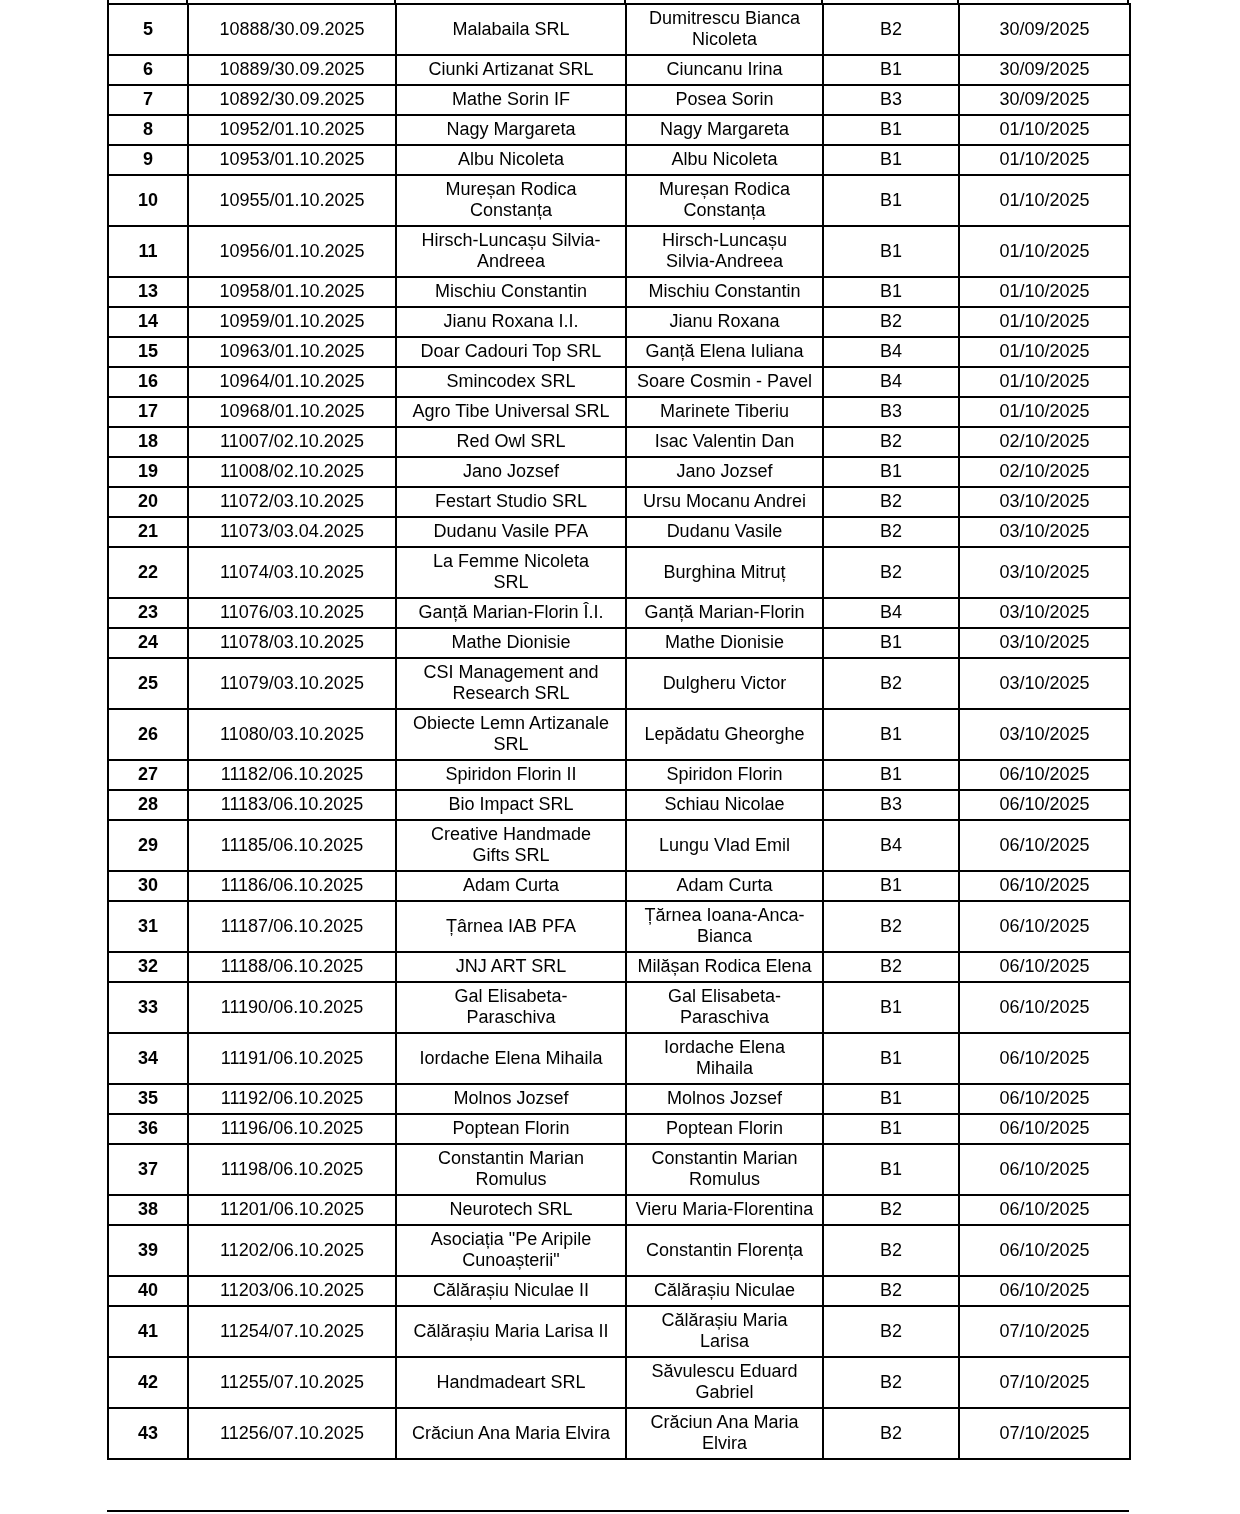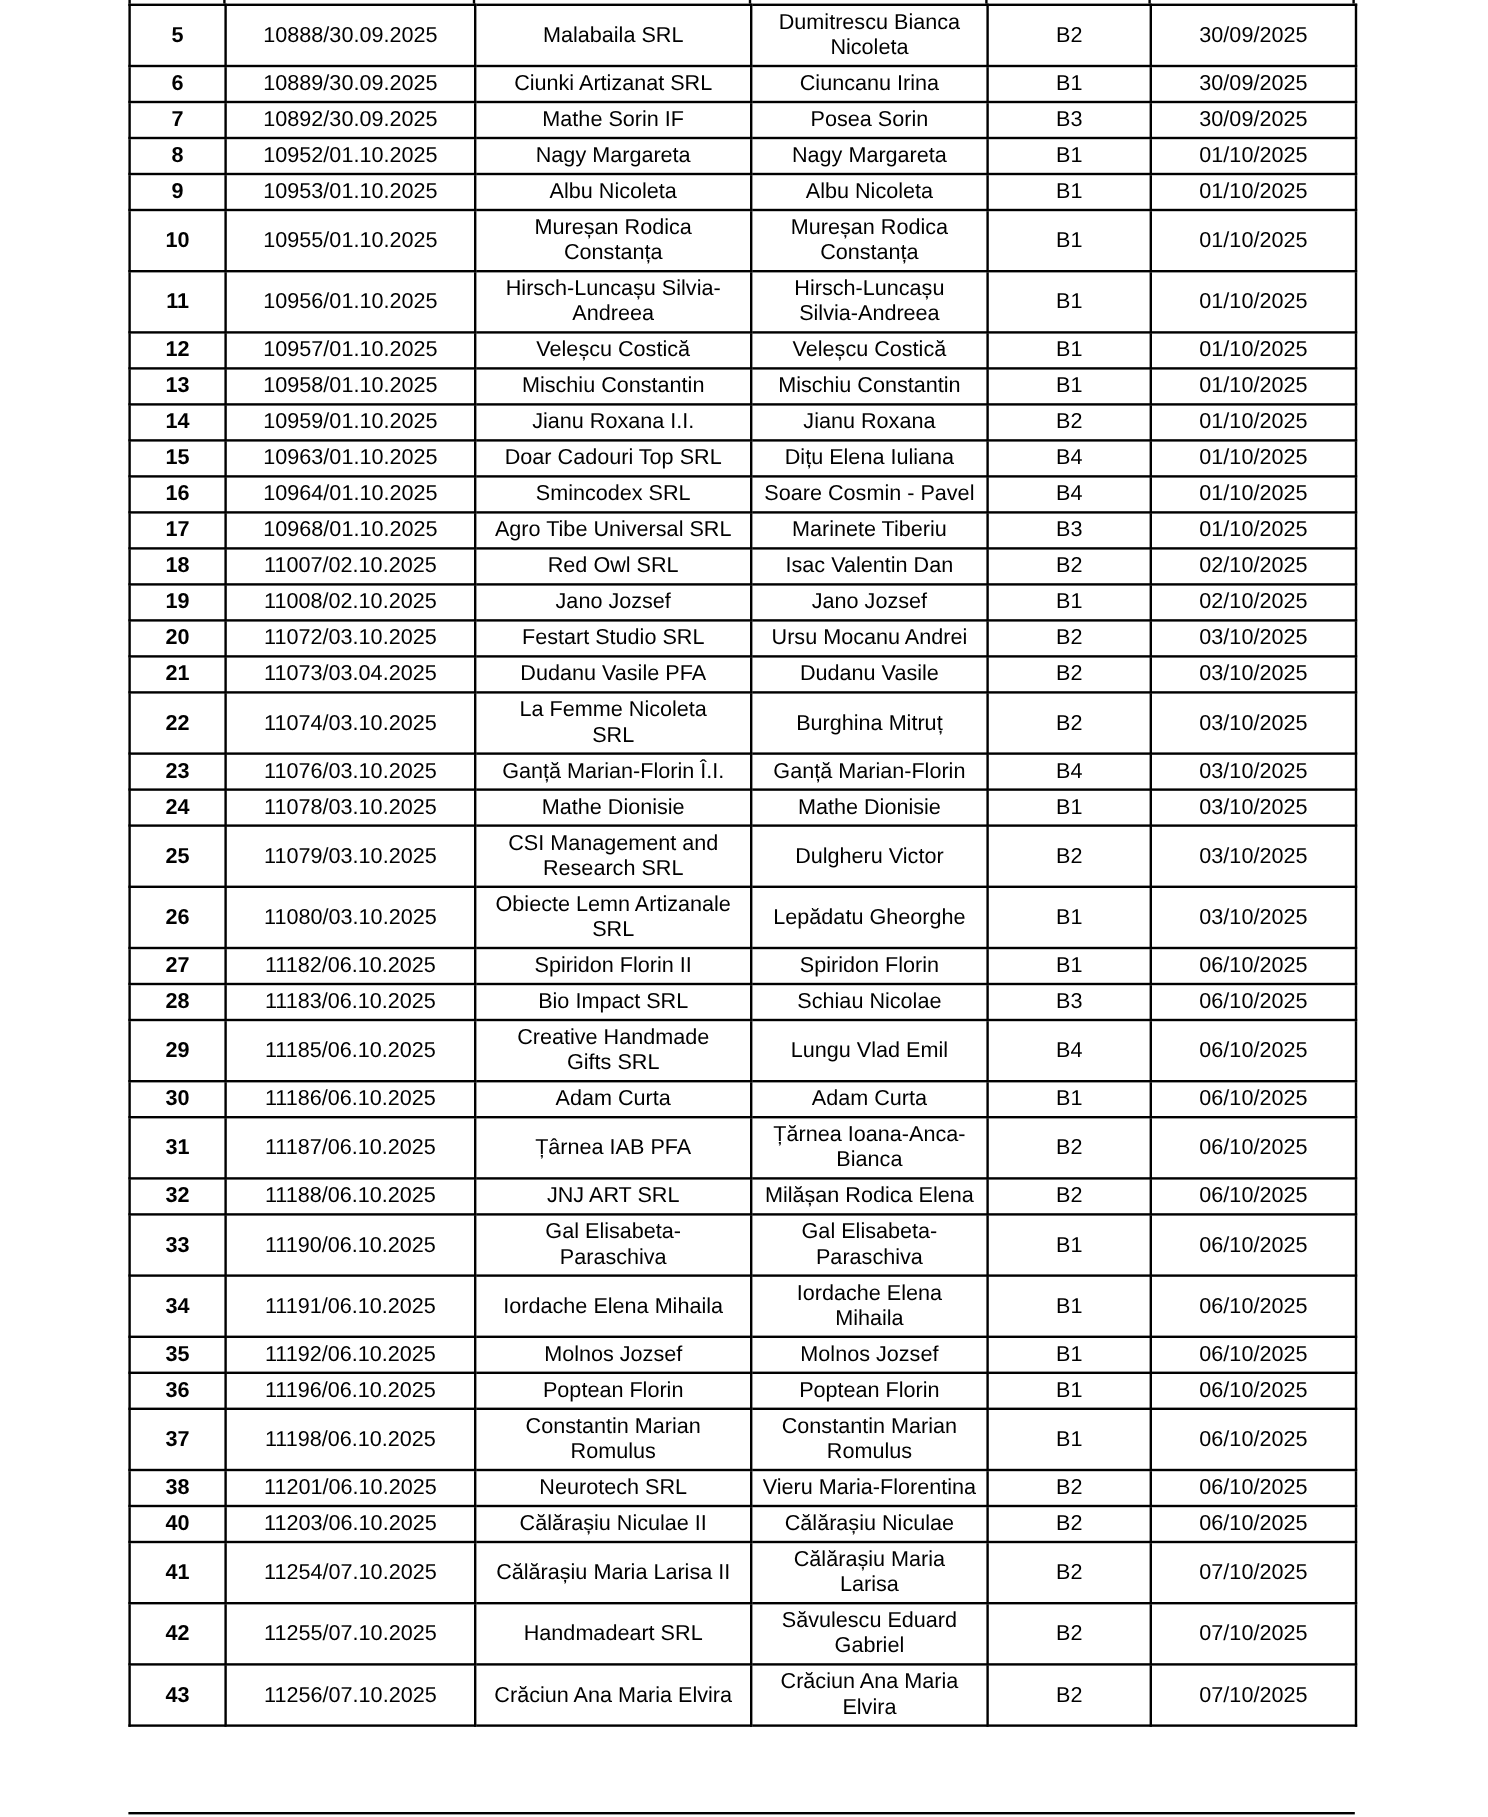--- a/index.html
+++ b/index.html
@@ -141,48 +141,40 @@
             <td class="no">11</td>
             <td>10956/01.10.2025</td>
             <td>Hirsch-Luncașu Silvia-
 Andreea</td>
             <td>Hirsch-Luncașu
 Silvia-Andreea</td>
             <td>B1</td>
             <td>01/10/2025</td>
           </tr>
           <tr>
-            <td class="no">12</td>
-            <td>10957/01.10.2025</td>
-            <td>Veleșcu Costică</td>
-            <td>Veleșcu Costică</td>
-            <td>B1</td>
-            <td>01/10/2025</td>
-          </tr>
-          <tr>
             <td class="no">13</td>
             <td>10958/01.10.2025</td>
             <td>Mischiu Constantin</td>
             <td>Mischiu Constantin</td>
             <td>B1</td>
             <td>01/10/2025</td>
           </tr>
           <tr>
             <td class="no">14</td>
             <td>10959/01.10.2025</td>
             <td>Jianu Roxana I.I.</td>
             <td>Jianu Roxana</td>
             <td>B2</td>
             <td>01/10/2025</td>
           </tr>
           <tr>
             <td class="no">15</td>
             <td>10963/01.10.2025</td>
             <td>Doar Cadouri Top SRL</td>
-            <td>Dițu Elena Iuliana</td>
+            <td>Ganță Elena Iuliana</td>
             <td>B4</td>
             <td>01/10/2025</td>
           </tr>
           <tr>
             <td class="no">16</td>
             <td>10964/01.10.2025</td>
             <td>Smincodex SRL</td>
             <td>Soare Cosmin - Pavel</td>
             <td>B4</td>
             <td>01/10/2025</td>
@@ -363,20 +355,29 @@
             <td>Constantin Marian
 Romulus</td>
             <td>B1</td>
             <td>06/10/2025</td>
           </tr>
           <tr>
             <td class="no">38</td>
             <td>11201/06.10.2025</td>
             <td>Neurotech SRL</td>
             <td>Vieru Maria-Florentina</td>
+            <td>B2</td>
+            <td>06/10/2025</td>
+          </tr>
+          <tr>
+            <td class="no">39</td>
+            <td>11202/06.10.2025</td>
+            <td>Asociația "Pe Aripile
+Cunoașterii"</td>
+            <td>Constantin Florența</td>
             <td>B2</td>
             <td>06/10/2025</td>
           </tr>
           <tr>
             <td class="no">40</td>
             <td>11203/06.10.2025</td>
             <td>Călărașiu Niculae II</td>
             <td>Călărașiu Niculae</td>
             <td>B2</td>
             <td>06/10/2025</td>

